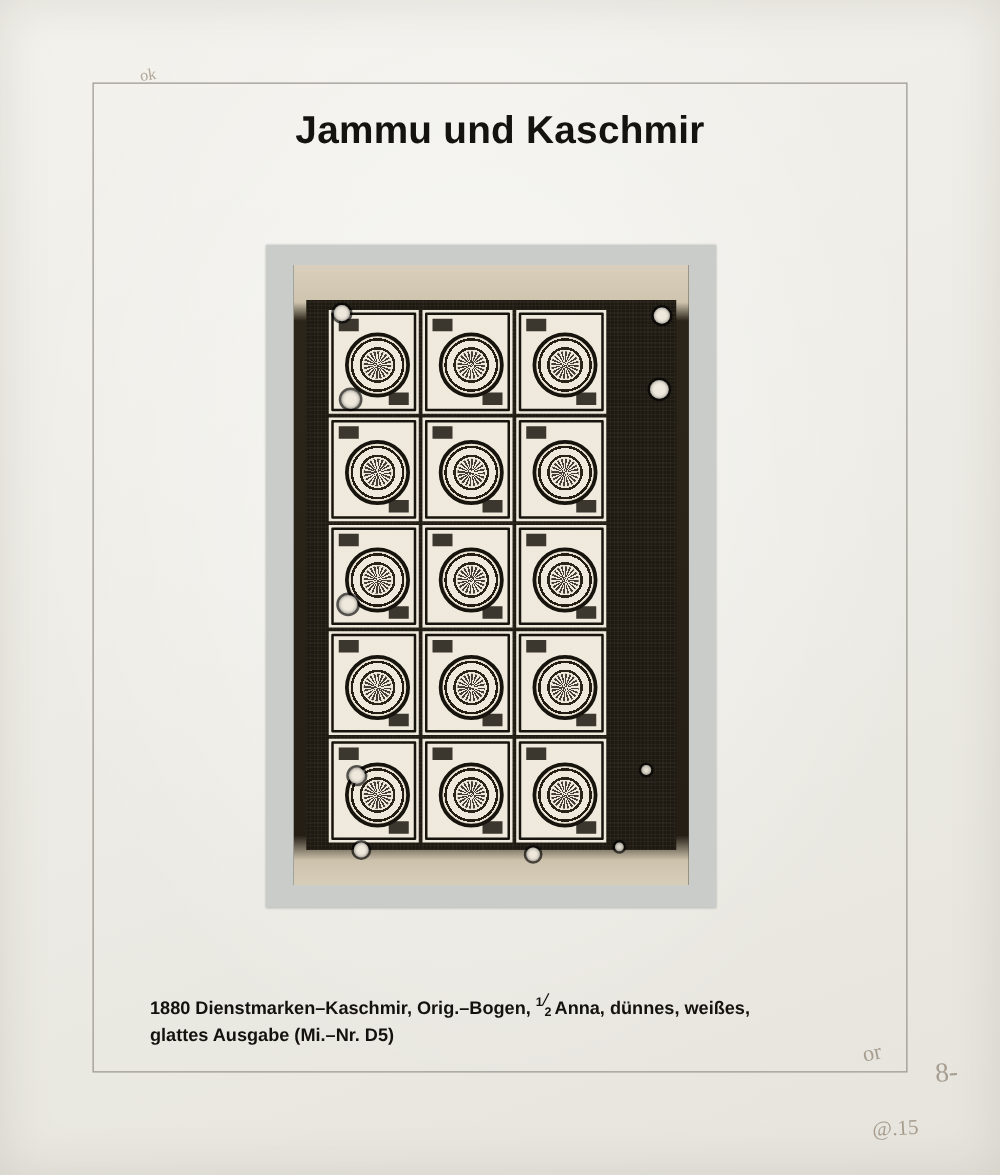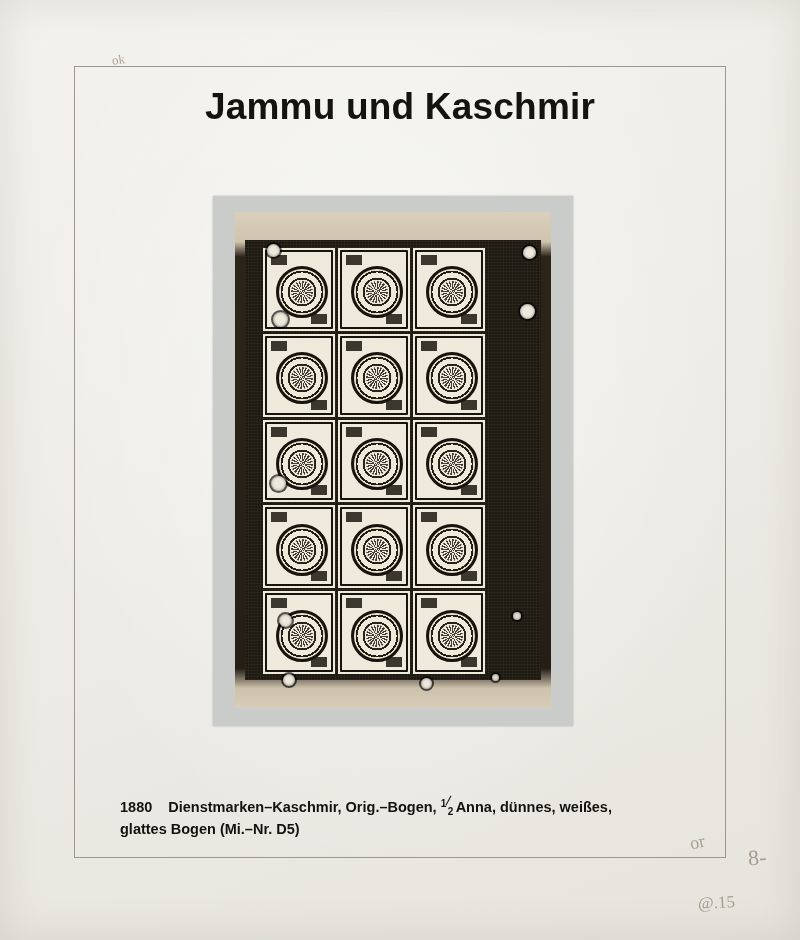--- a/index.html
+++ b/index.html
@@ -49,21 +49,21 @@
     box-sizing: border-box;
   }
 
   
   .page-title {
     position: absolute;
     left: 74px;
     top: 86px;
     width: 652px;
     text-align: center;
-    font-size: 37px;
+    font-size: 31px;
     font-weight: bold;
     letter-spacing: 0.2px;
     color: #15130f;
     font-family: "Liberation Sans", sans-serif;
   }
 
   
   .photo-mount {
     position: absolute;
     left: 213px;
@@ -178,21 +178,21 @@
     position: absolute;
     left: 120px;
     top: 796px;
     width: 560px;
     font-size: 14.5px;
     font-weight: bold;
     line-height: 22px;
     color: #14120e;
     font-family: "Liberation Sans", sans-serif;
   }
-  .caption .year { margin-right: 16px; }
+  .caption .year { margin-right: 4px; }
   .frac {
     display: inline-block;
     position: relative;
     width: 15px;
     height: 1em;
     vertical-align: baseline;
   }
   .frac .num {
     position: absolute;
     left: 0;
@@ -361,21 +361,21 @@
   </div>
 
   <div class="caption">
     <span class="year">1880</span><span>Dienstmarken–Kaschmir, Orig.–Bogen,</span>
     <span class="frac">
       <span class="num">1</span>
       <span class="bar"></span>
       <span class="den">2</span>
     </span><span>Anna, dünnes, weißes,</span>
     <br>
-    <span>glattes Bogen (Mi.–Nr. D5)</span>
+    <span>glattes Ausgabe (Mi.–Nr. D5)</span>
   </div>
 
   <div class="pencil pencil-top">ok</div>
   <div class="pencil pencil-right1">or</div>
   <div class="pencil pencil-right2">8-</div>
   <div class="pencil pencil-bottom">@.15</div>
 
   <div class="edge-shade"></div>
 </div>
 

